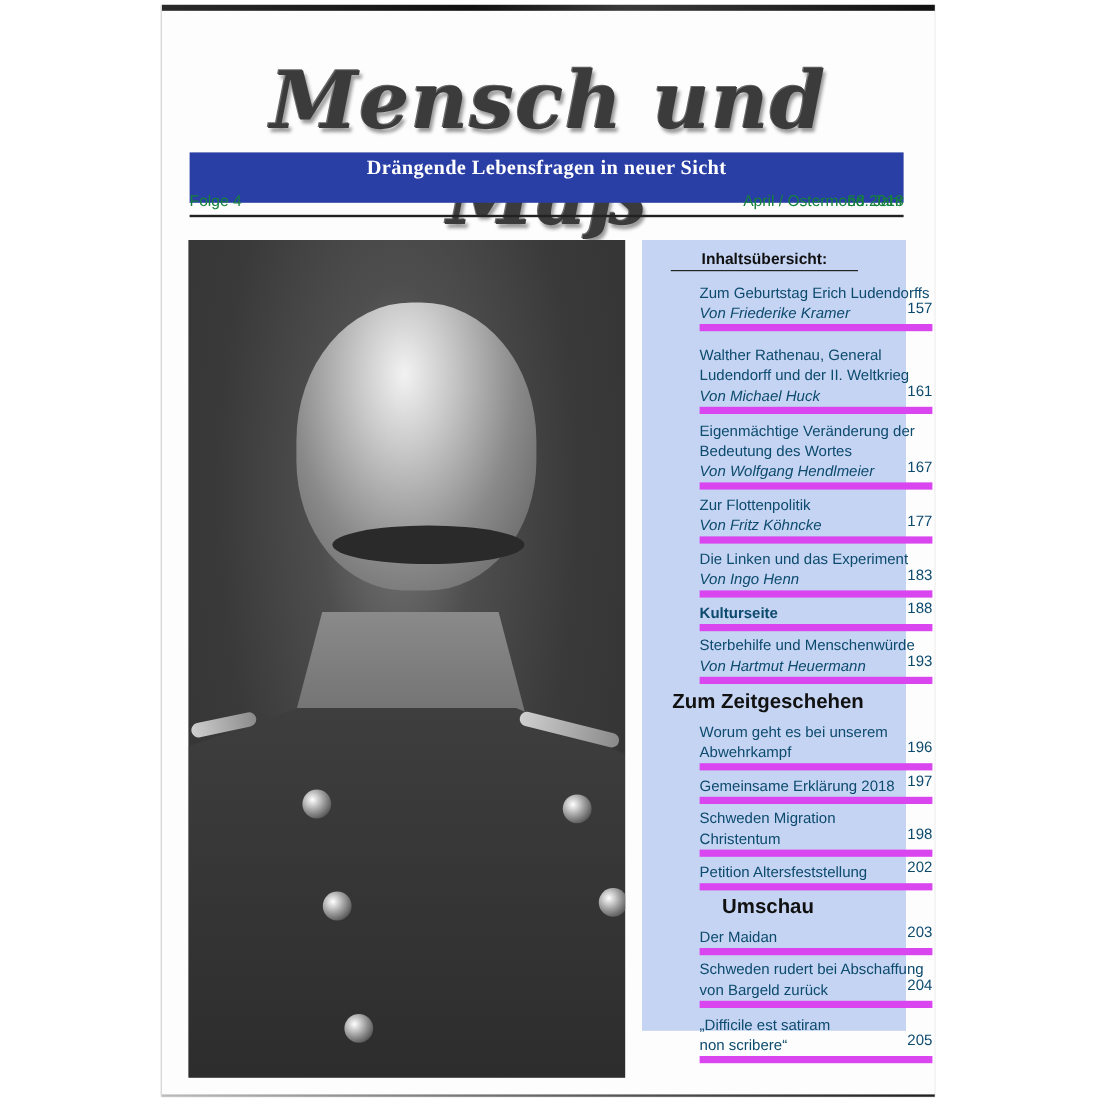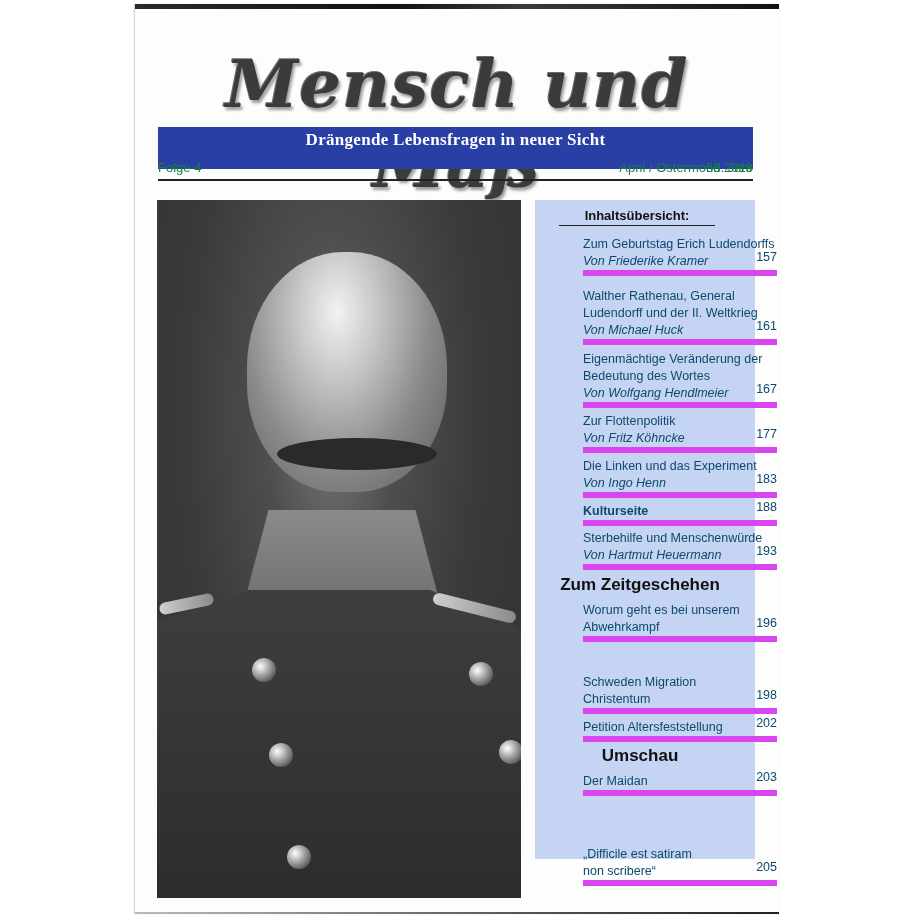--- a/index.html
+++ b/index.html
@@ -107,35 +107,44 @@
       <span class="line author">Von Hartmut Heuermann</span>
       <span class="pg">193</span>
     </div>
 
     <div class="toc-section" style="top:376px;">Zum Zeitgeschehen</div>
     <div class="toc-entry" style="top:402px;">
       <span class="line title">Worum geht es bei unserem</span>
       <span class="line title">Abwehrkampf</span>
       <span class="pg">196</span>
     </div>
+    <div class="toc-entry" style="top:447px;">
+      <span class="line title">Gemeinsame Erklärung 2018</span>
+      <span class="pg">197</span>
+    </div>
     <div class="toc-entry" style="top:474px;">
       <span class="line title">Schweden Migration</span>
       <span class="line title">Christentum</span>
       <span class="pg">198</span>
     </div>
     <div class="toc-entry" style="top:519px;">
       <span class="line title">Petition Altersfeststellung</span>
       <span class="pg">202</span>
     </div>
 
     <div class="toc-section" style="top:547px;">Umschau</div>
     <div class="toc-entry" style="top:573px;">
       <span class="line title">Der Maidan</span>
       <span class="pg">203</span>
     </div>
+    <div class="toc-entry" style="top:600px;">
+      <span class="line title">Schweden rudert bei Abschaffung</span>
+      <span class="line title">von Bargeld zurück</span>
+      <span class="pg">204</span>
+    </div>
     <div class="toc-entry" style="top:646px;">
       <span class="line title">„Difficile est satiram</span>
       <span class="line title">non scribere“</span>
       <span class="pg">205</span>
     </div>
   </div>
 
   <div class="bottom-band"></div>
 </div>
 

